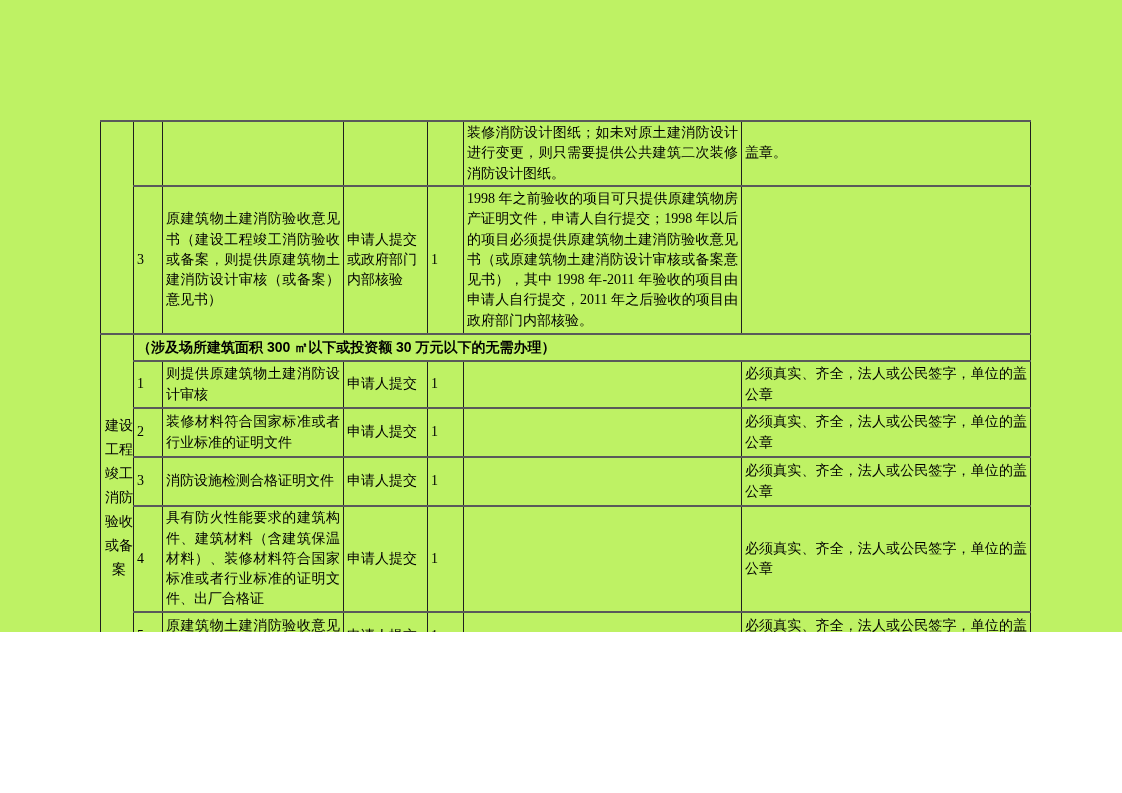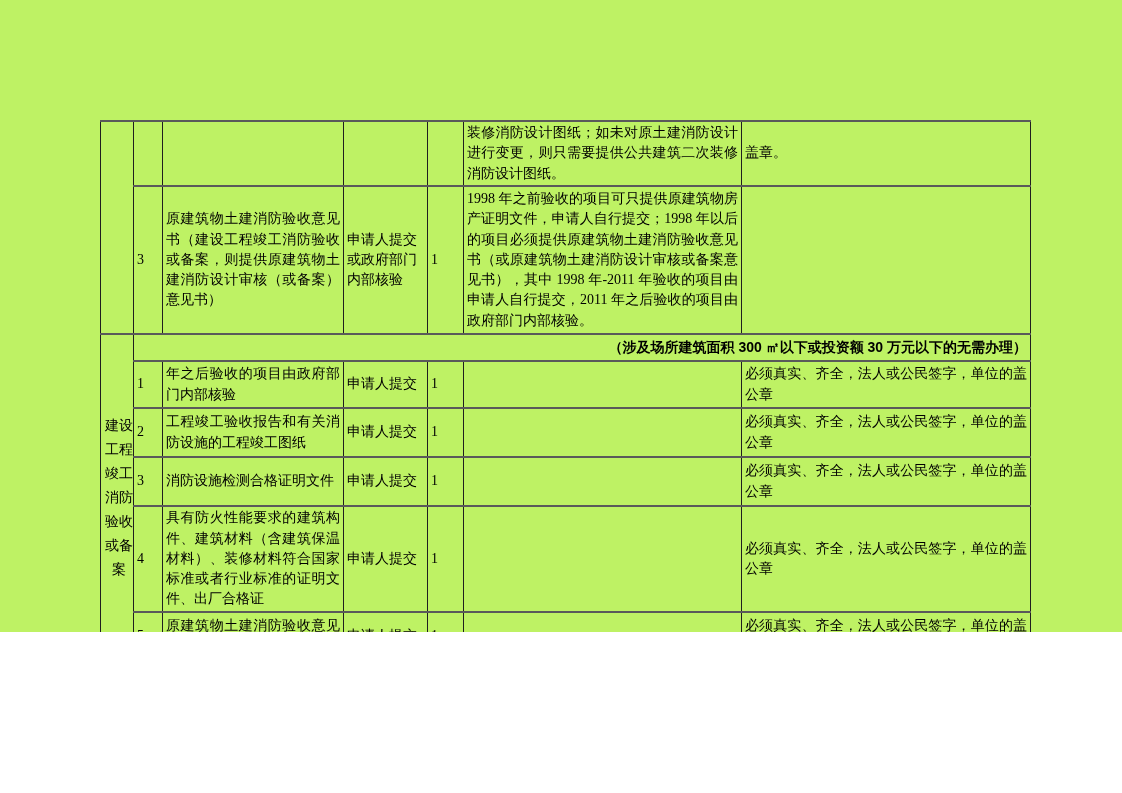--- a/index.html
+++ b/index.html
@@ -25,21 +25,21 @@
     vertical-align:middle;
     overflow:hidden;
     word-break:break-all;
   }
   td.center{text-align:left;}
   td.top{vertical-align:top;}
   td.just{text-align:justify;}
   td.cat{text-align:center;padding:0;border-radius:8px;}
   .vtxt{display:inline-block;width:30px;line-height:24px;text-align:center;word-break:break-all;}
   td.banner{
-    text-align:right;
+    text-align:left;
     font-family:"Liberation Sans","DejaVu Sans",sans-serif;
     font-weight:bold;
     font-size:16.5px;
     line-height:24px;
     padding:0;
     margin-top:17px;
   }
   .pageno{
     position:absolute;left:0;top:694px;width:1122px;
     text-align:center;font-size:12px;
@@ -84,30 +84,30 @@
 
     <tr style="height:27px">
       <td rowspan="6" class="cat">
         <span class="vtxt">建设工程竣工消防验收或备案</span>
       </td>
       <td colspan="6" class="banner">（涉及场所建筑面积 300 ㎡以下或投资额 30 万元以下的无需办理）</td>
     </tr>
 
     <tr style="height:47px">
       <td class="center">1</td>
-      <td class="just">年之后验收的项目由政府部门内部核验</td>
+      <td class="just">则提供原建筑物土建消防设计审核</td>
       <td class="center">申请人提交</td>
       <td class="center">1</td>
       <td></td>
       <td class="just">必须真实、齐全，法人或公民签字，单位的盖公章</td>
     </tr>
 
     <tr style="height:49px">
       <td class="center">2</td>
-      <td class="just">工程竣工验收报告和有关消防设施的工程竣工图纸</td>
+      <td class="just">装修材料符合国家标准或者行业标准的证明文件</td>
       <td class="center">申请人提交</td>
       <td class="center">1</td>
       <td></td>
       <td class="just">必须真实、齐全，法人或公民签字，单位的盖公章</td>
     </tr>
 
     <tr style="height:49px">
       <td class="center">3</td>
       <td class="just">消防设施检测合格证明文件</td>
       <td class="center">申请人提交</td>

